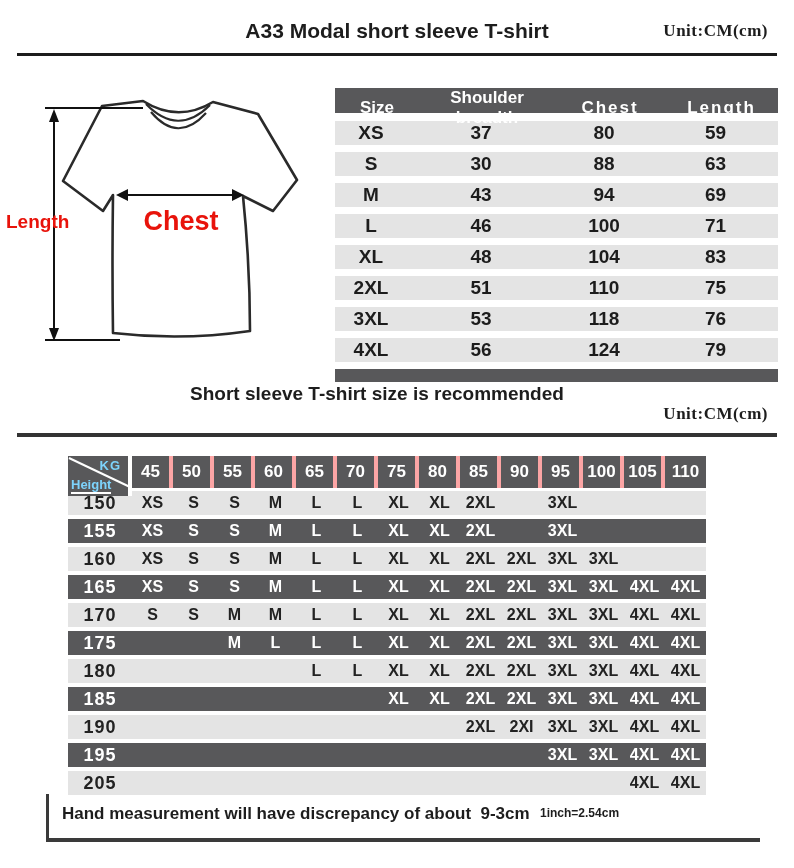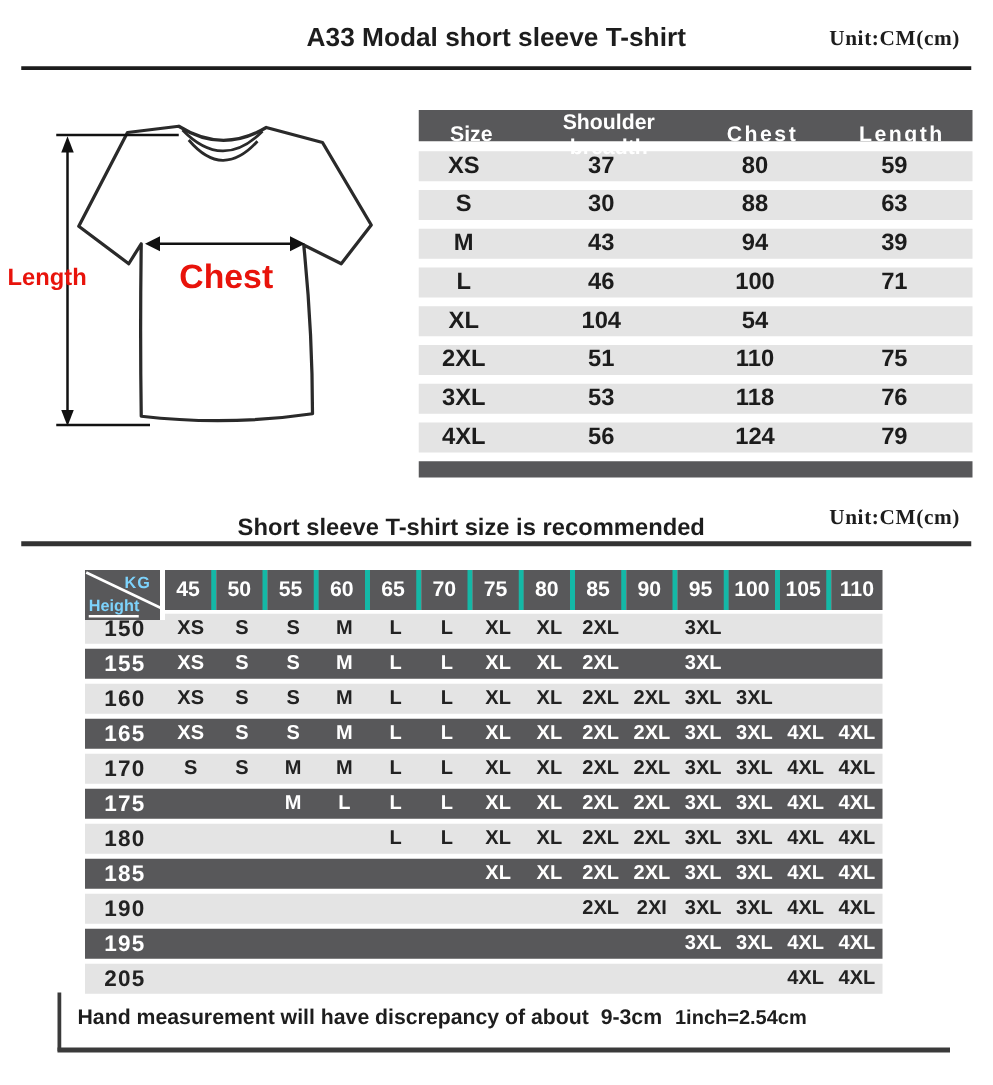--- a/index.html
+++ b/index.html
@@ -24,44 +24,44 @@
   
   .size-table{position:absolute;left:335px;top:88px;width:443px;}
   .st-header{display:grid;grid-template-columns:72px 148px 98px 125px;height:25px;background:var(--dark);color:#fff;align-items:center;margin-bottom:8px;}
   .st-h{text-align:center;font-size:17px;font-weight:bold;padding-left:12px;}
   .st-h.c2,.st-h.c3{letter-spacing:2px;}
   .st-row{display:grid;grid-template-columns:72px 148px 98px 125px;height:24px;background:var(--light);align-items:center;margin-bottom:7px;}
   .st-c{text-align:center;font-size:19px;font-weight:bold;color:#1c1c1c;}
   .st-footerbar{height:13px;background:var(--dark);margin-top:5px;}
 
   
-  .mid-title{position:absolute;top:412px;left:0;right:40px;text-align:center;font-size:19px;font-weight:600;}
+  .mid-title{position:absolute;top:383px;left:0;right:40px;text-align:center;font-size:19px;font-weight:600;}
   .unit-mid{top:404px;right:26px;}
 
   
   .matrix{position:absolute;left:68px;top:456px;width:638px;}
   .mx-header{display:flex;height:32px;margin-bottom:3px;}
   .mx-corner{position:relative;width:64px;height:40px;background:var(--dark);border-right:4px solid #fff;color:#7dd3fc;flex:0 0 64px;}
   .mx-corner svg{position:absolute;left:0;top:0;}
   .corner-kg{position:absolute;top:2px;right:7px;font-size:13px;font-weight:bold;letter-spacing:1px;}
   .corner-height{position:absolute;bottom:2px;left:3px;font-size:13px;font-weight:bold;border-bottom:2px solid #fff;}
   .mx-weights{display:grid;grid-template-columns:repeat(14,41px);flex:1;}
-  .mx-h{background:var(--dark);color:#fff;border-right:4px solid #14b8a6;display:flex;align-items:center;justify-content:center;font-size:17px;font-weight:bold;height:32px;}
+  .mx-h{background:var(--dark);color:#fff;border-right:4px solid #fca5a5;display:flex;align-items:center;justify-content:center;font-size:17px;font-weight:bold;height:32px;}
   .mx-h:last-child{border-right:none;}
   .mx-row{display:grid;grid-template-columns:64px repeat(14,41px);height:24px;align-items:center;margin-bottom:4px;}
   .mx-row.light{background:var(--light);color:#222;}
   .mx-row.dark{background:var(--dark);color:#fff;}
   .mx-height{text-align:center;font-size:18px;font-weight:bold;letter-spacing:1px;}
   .mx-c{text-align:center;font-size:16px;font-weight:bold;}
 
   
   .bracket-v{position:absolute;left:46px;top:794px;width:3px;height:47px;background:#3a3a3a;}
   .bracket-h{position:absolute;left:46px;top:838px;width:714px;height:4px;background:#3a3a3a;}
   .foot-note{position:absolute;left:62px;top:804px;font-size:17px;font-weight:bold;white-space:pre;}
-  .foot-conv{position:absolute;left:540px;top:806px;font-size:16px;font-weight:bold;}
+  .foot-conv{position:absolute;left:540px;top:806px;font-size:12px;font-weight:bold;}
 </style>
 </head>
 <body>
 
 <div id="page">
 
   <div class="top-title">A33 Modal short sleeve T-shirt</div>
   <div class="unit-label unit-top">Unit:CM(cm)</div>
   <div class="rule rule-1"></div>
 
@@ -106,32 +106,33 @@
         <div class="st-row">
           <div class="st-c c0">S</div>
           <div class="st-c c1">30</div>
           <div class="st-c c2">88</div>
           <div class="st-c c3">63</div>
         </div>
         <div class="st-row">
           <div class="st-c c0">M</div>
           <div class="st-c c1">43</div>
           <div class="st-c c2">94</div>
-          <div class="st-c c3">39</div>
+          <div class="st-c c3">69</div>
         </div>
         <div class="st-row">
           <div class="st-c c0">L</div>
           <div class="st-c c1">46</div>
           <div class="st-c c2">100</div>
           <div class="st-c c3">71</div>
         </div>
         <div class="st-row">
           <div class="st-c c0">XL</div>
+          <div class="st-c c1">48</div>
           <div class="st-c c2">104</div>
-          <div class="st-c c3">54</div>
+          <div class="st-c c3">83</div>
         </div>
         <div class="st-row">
           <div class="st-c c0">2XL</div>
           <div class="st-c c1">51</div>
           <div class="st-c c2">110</div>
           <div class="st-c c3">75</div>
         </div>
         <div class="st-row">
           <div class="st-c c0">3XL</div>
           <div class="st-c c1">53</div>

